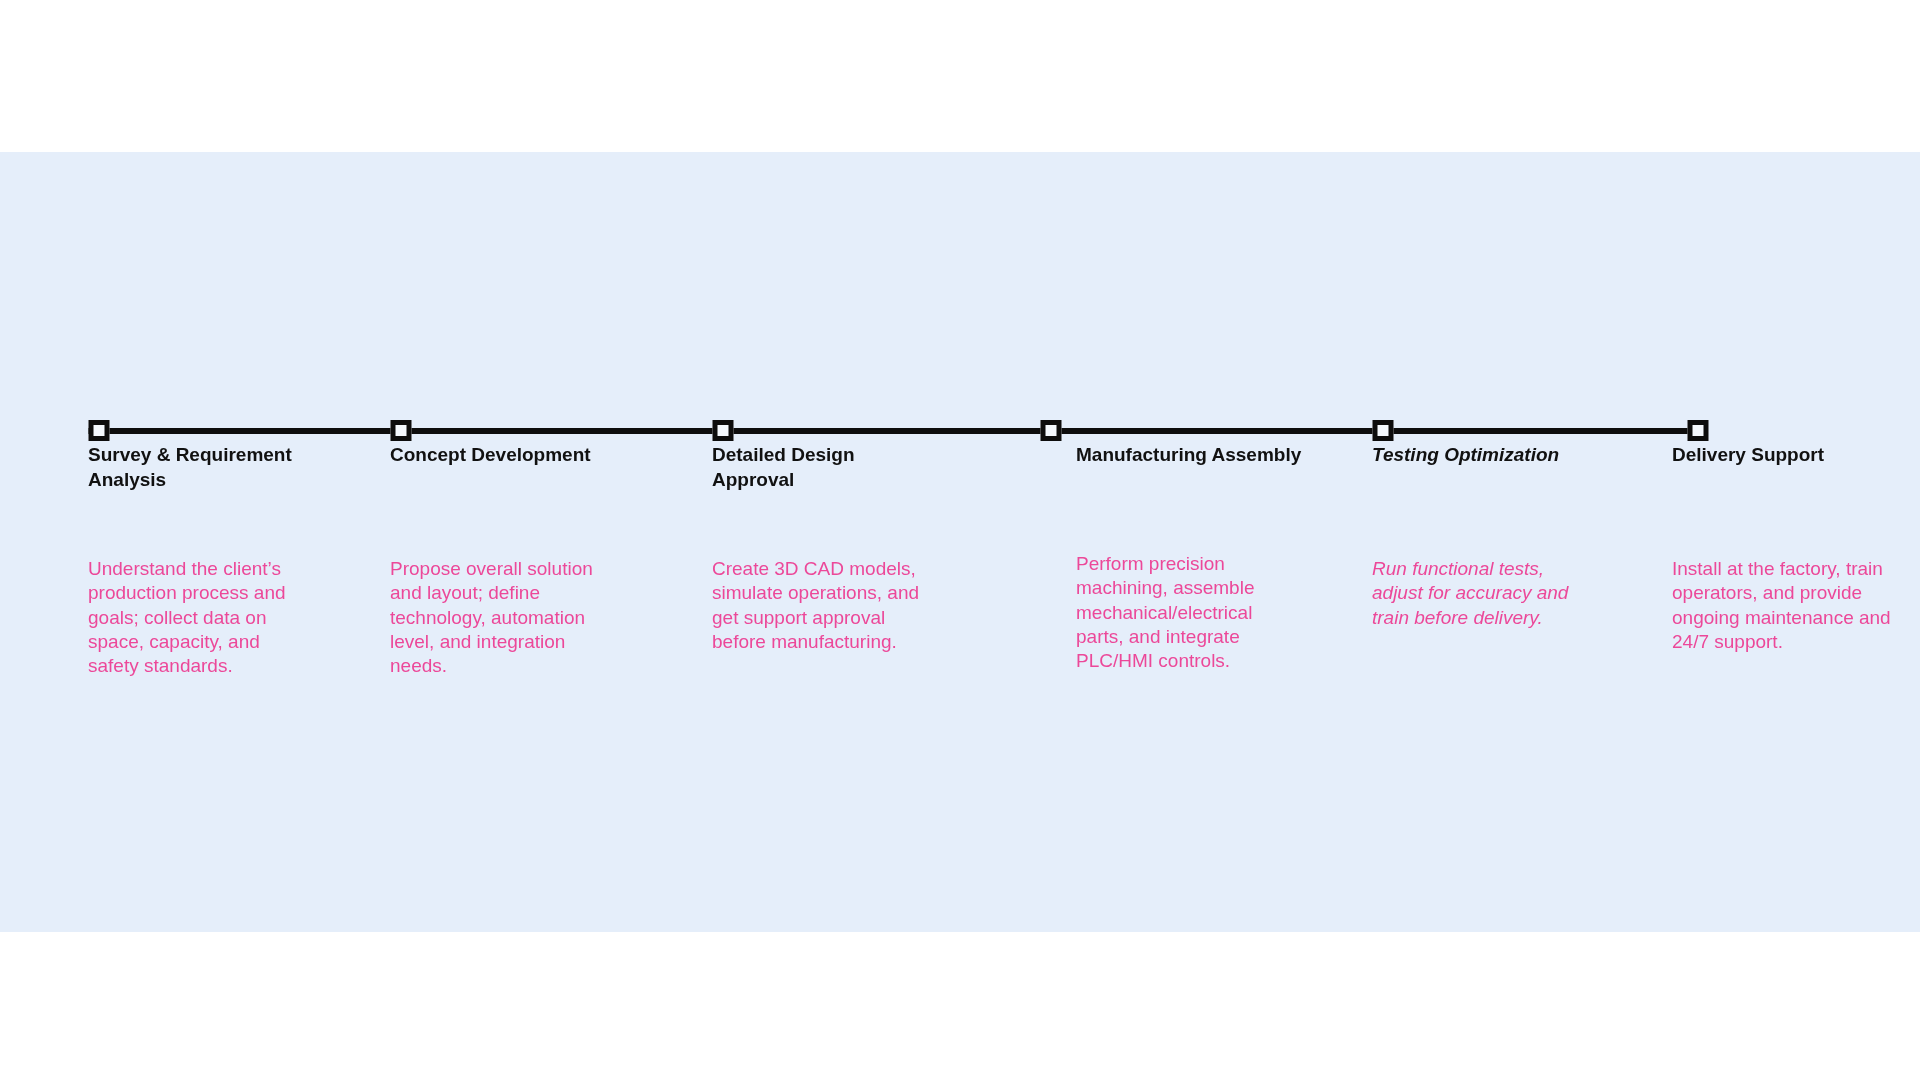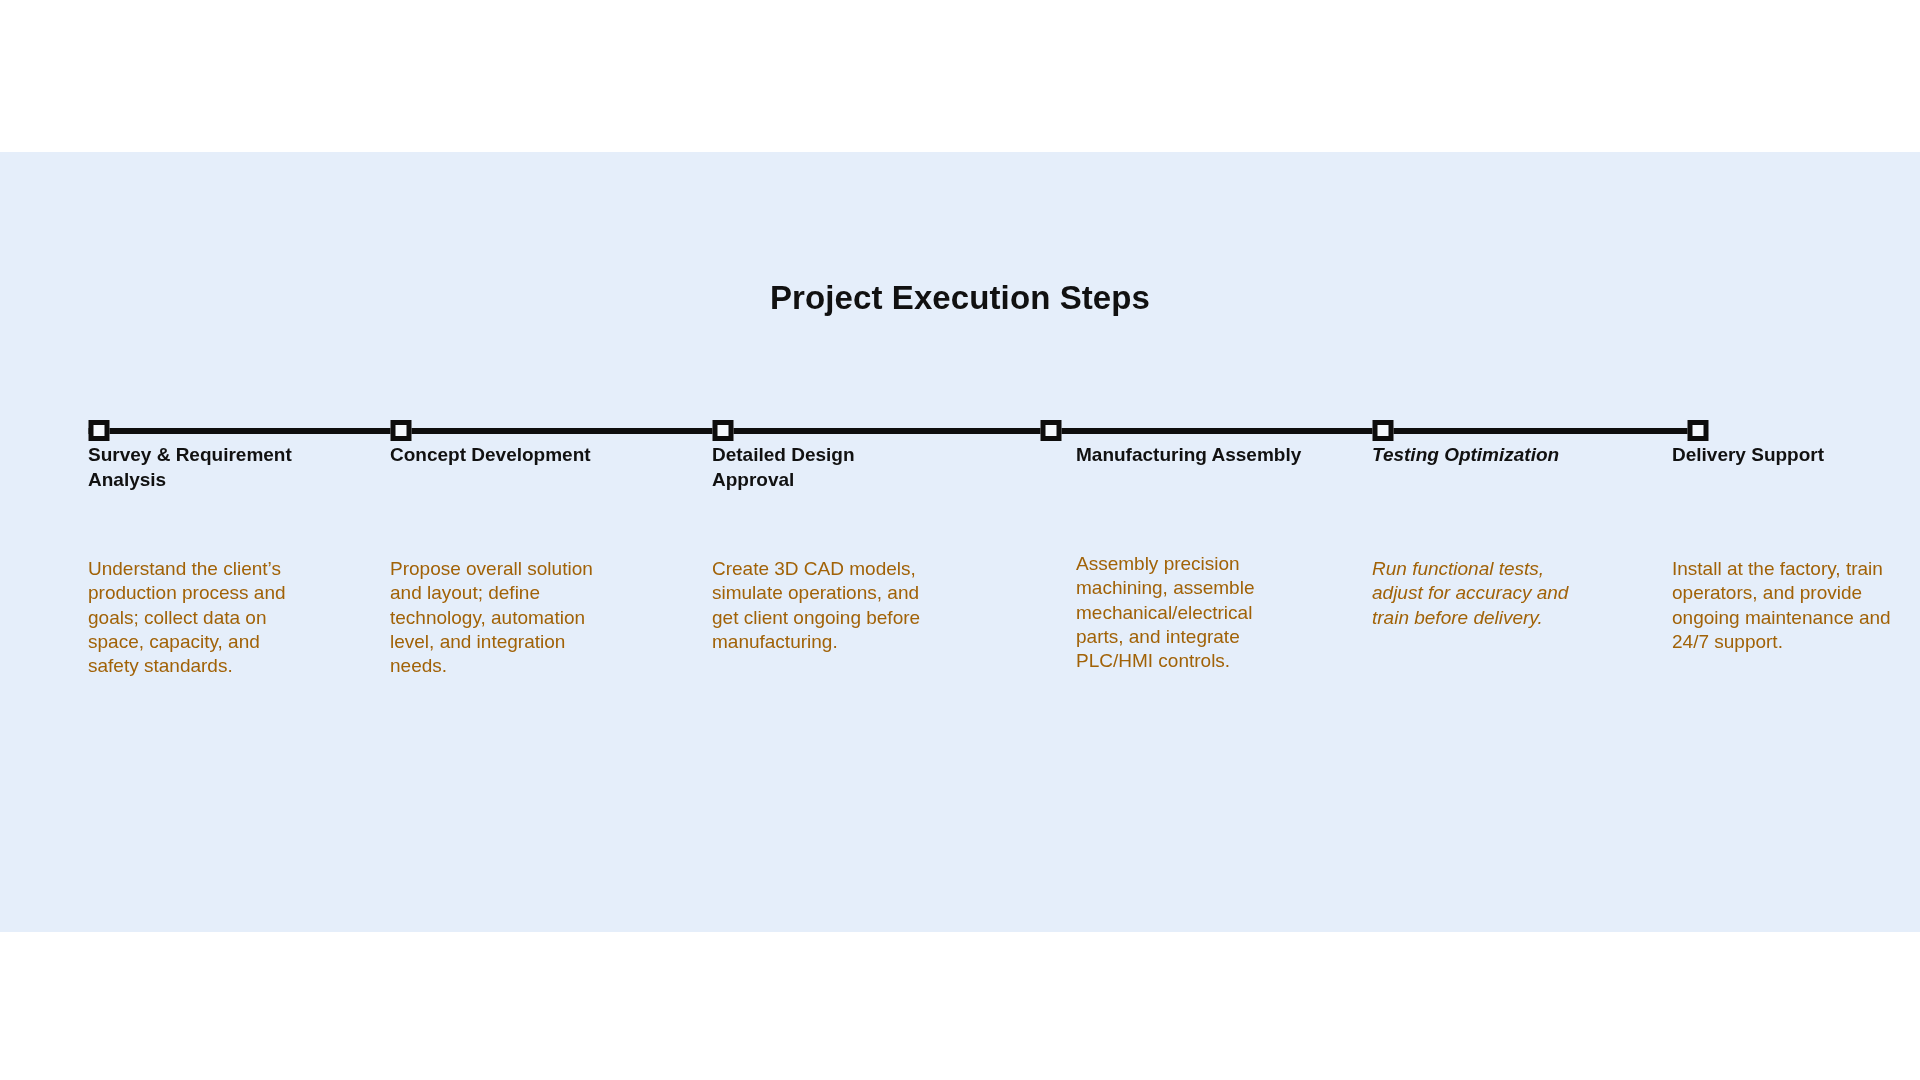--- a/index.html
+++ b/index.html
@@ -93,42 +93,41 @@
     margin: 0;
     white-space: pre-line;
   }
   .step-body {
     position: absolute;
     top: 115px;
     left: 0;
     width: 210px;
     font-size: 19px;
     font-weight: normal;
-    color: #a16207;
+    color: #ec4899;
     line-height: 1.28;
     margin: 0;
   }
   .step.shift-up .step-body {
     top: 110px;
   }
   .step.wide {
     width: 228px;
   }
   .step.wide .step-body {
     width: 228px;
   }
 </style>
 </head>
 <body>
 
 <div id="canvas">
 
   <div id="panel"></div>
 
-  <div id="title">Project Execution Steps</div>
 
   <div id="timeline">
     <div id="timeline-line"></div>
     <div class="marker" style="left:10.5px;"></div>
     <div class="marker" style="left:312.5px;"></div>
     <div class="marker" style="left:634.5px;"></div>
     <div class="marker" style="left:962.5px;"></div>
     <div class="marker" style="left:1294.5px;"></div>
     <div class="marker" style="left:1609.5px;"></div>
   </div>
@@ -140,26 +139,26 @@
       <p class="step-body">Understand the client’s production process and goals; collect data on space, capacity, and safety standards.</p>
     </div>
 
     <div class="step" style="left:302px;">
       <p class="step-title">Concept Development</p>
       <p class="step-body">Propose overall solution and layout; define technology, automation level, and integration needs.</p>
     </div>
 
     <div class="step" style="left:624px;">
       <p class="step-title">Detailed Design Approval</p>
-      <p class="step-body">Create 3D CAD models, simulate operations, and get client ongoing before manufacturing.</p>
+      <p class="step-body">Create 3D CAD models, simulate operations, and get support approval before manufacturing.</p>
     </div>
 
     <div class="step wide shift-up" style="left:952px;margin-left:36px;">
       <p class="step-title">Manufacturing Assembly</p>
-      <p class="step-body">Assembly precision machining, assemble mechanical/electrical parts, and integrate PLC/HMI controls.</p>
+      <p class="step-body">Perform precision machining, assemble mechanical/electrical parts, and integrate PLC/HMI controls.</p>
     </div>
 
     <div class="step wide" style="left:1284px;font-style:italic;">
       <p class="step-title">Testing Optimization</p>
       <p class="step-body">Run functional tests, adjust for accuracy and train before delivery.</p>
     </div>
 
     <div class="step wide" style="left:1584px;">
       <p class="step-title">Delivery Support</p>
       <p class="step-body">Install at the factory, train operators, and provide ongoing maintenance and 24/7 support.</p>

